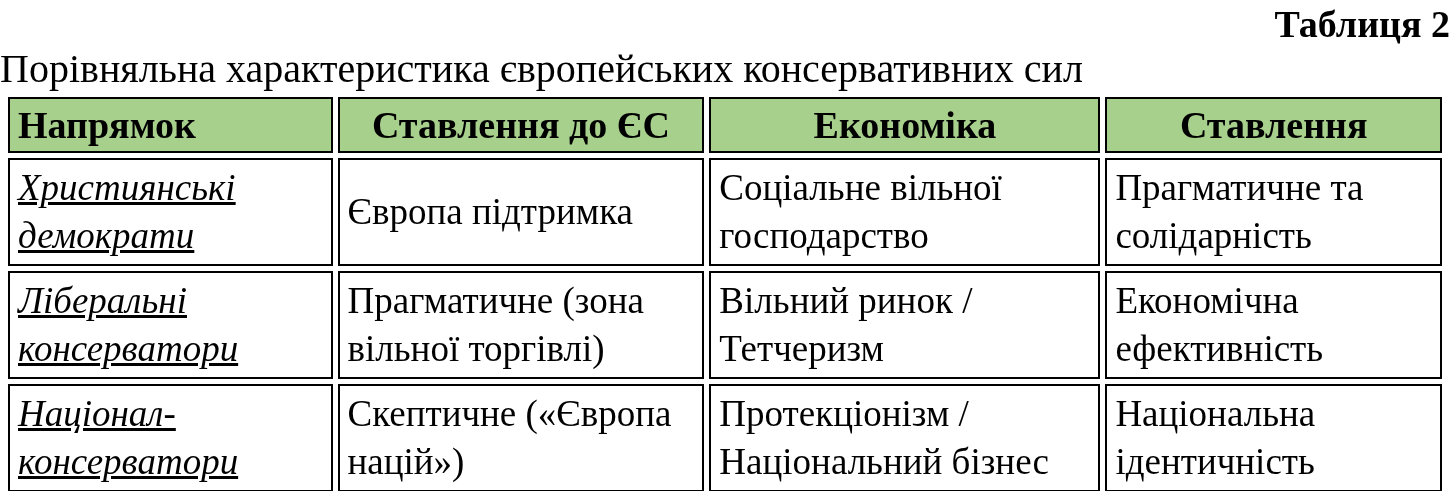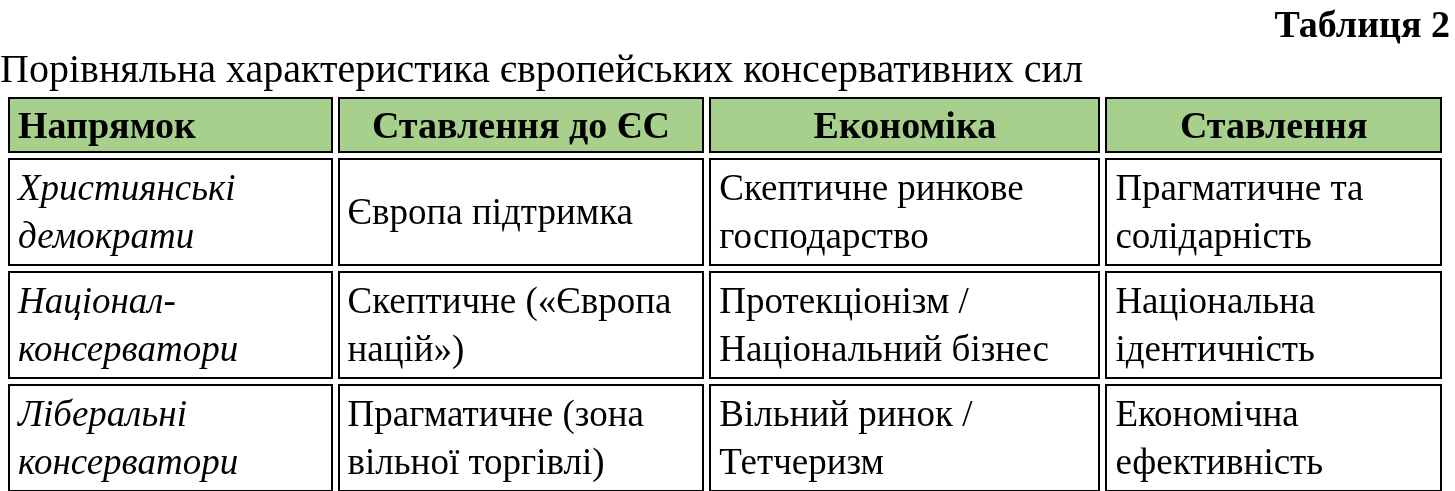--- a/index.html
+++ b/index.html
@@ -47,21 +47,21 @@
     line-height: 44px;
   }
   table.cmp-table th.col-direction { text-align: left; }
   table.cmp-table td {
     font-size: 37px;
     line-height: 48px;
     height: 102px;
     text-align: left;
     background: #ffffff;
   }
-  table.cmp-table td.cell-direction { font-style: italic; }
+  table.cmp-table td.cell-direction { font-style: italic; text-decoration: underline; }
 </style>
 </head>
 <body>
 
 <div class="page-tag">Таблиця 2</div>
 <div class="table-title">Порівняльна характеристика європейських консервативних сил</div>
 
 <table class="cmp-table">
   <colgroup>
     <col style="width:322px">
@@ -74,29 +74,29 @@
       <th class="col-direction">Напрямок</th>
       <th>Ставлення до ЄС</th>
       <th>Економіка</th>
       <th>Ставлення</th>
     </tr>
   </thead>
   <tbody>
     <tr>
       <td class="cell-direction">Християнські демократи</td>
       <td>Європа підтримка</td>
-      <td>Скептичне ринкове господарство</td>
+      <td>Соціальне вільної господарство</td>
       <td>Прагматичне та солідарність</td>
+    </tr>
+    <tr>
+      <td class="cell-direction">Ліберальні консерватори</td>
+      <td>Прагматичне (зона вільної торгівлі)</td>
+      <td>Вільний ринок / Тетчеризм</td>
+      <td>Економічна ефективність</td>
     </tr>
     <tr>
       <td class="cell-direction">Націонал-консерватори</td>
       <td>Скептичне («Європа націй»)</td>
       <td>Протекціонізм / Національний бізнес</td>
       <td>Національна ідентичність</td>
     </tr>
-    <tr>
-      <td class="cell-direction">Ліберальні консерватори</td>
-      <td>Прагматичне (зона вільної торгівлі)</td>
-      <td>Вільний ринок / Тетчеризм</td>
-      <td>Економічна ефективність</td>
-    </tr>
   </tbody>
 </table>
 
 </body></html>

